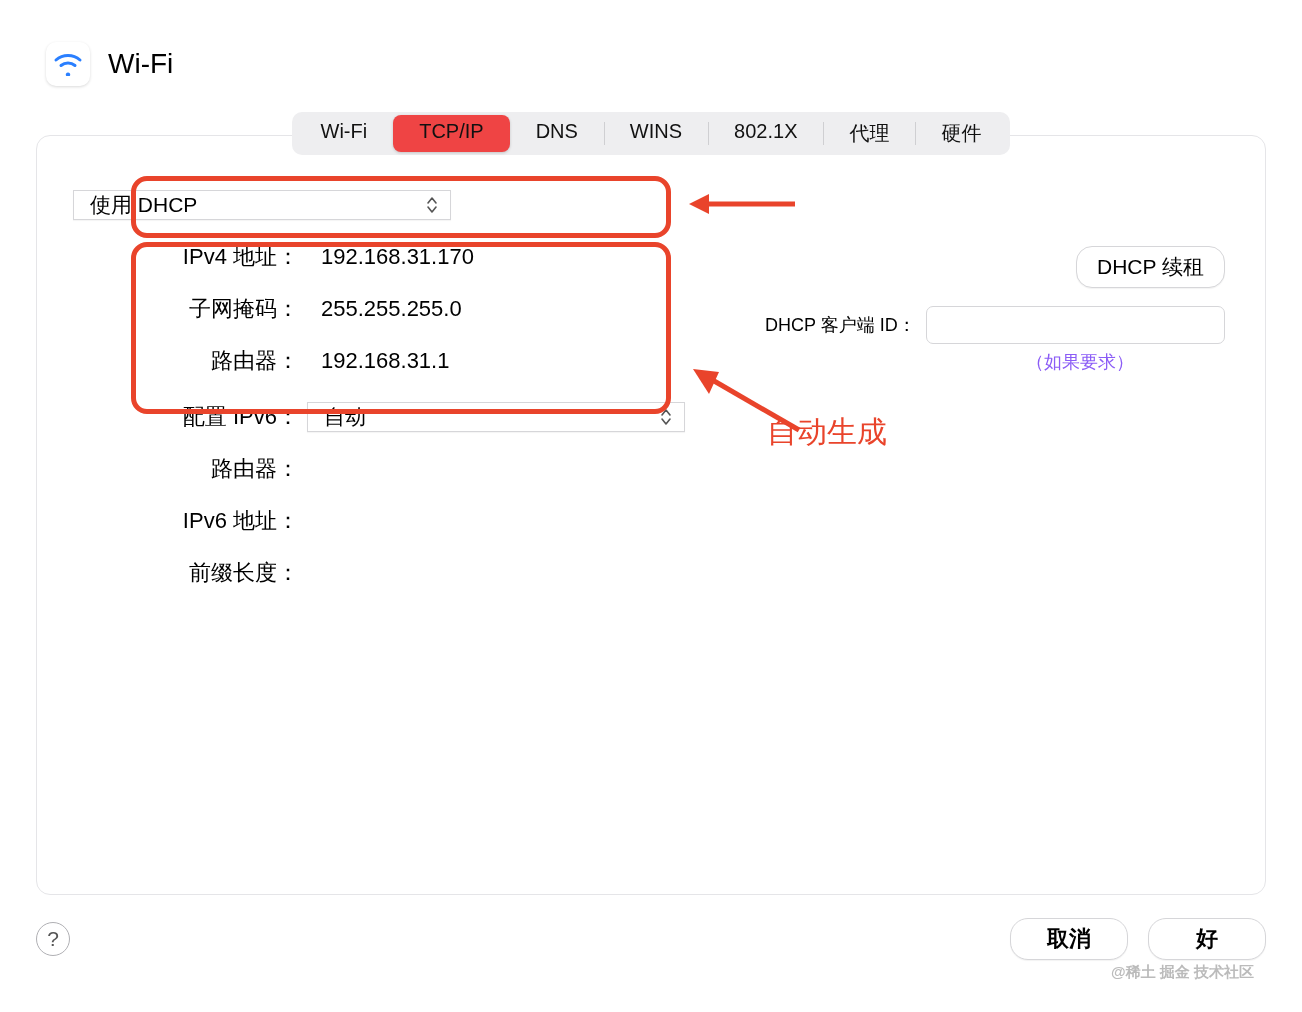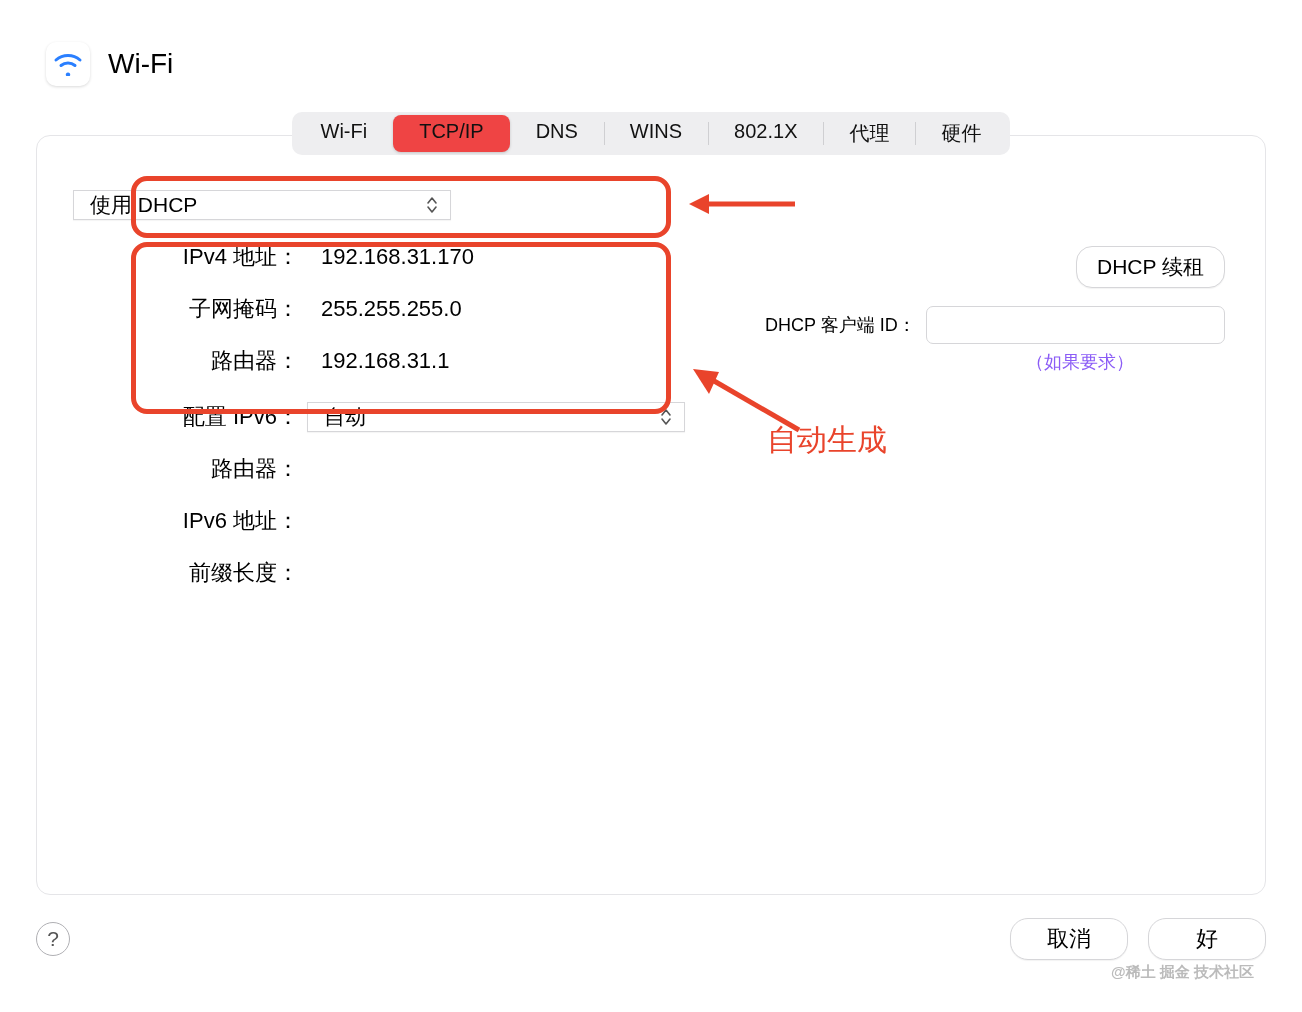--- a/index.html
+++ b/index.html
@@ -168,21 +168,20 @@
       color: #8b5cf6;
       margin-top: 6px;
       padding-left: 170px;
     }
     .annotation-text {
       position: absolute;
       left: 730px;
       top: 276px;
       font-size: 30px;
       color: #e9442b;
-      margin-top: 8px;
     }
     .arrow1 {
       position: absolute;
       left: 650px;
       top: 50px;
     }
     .arrow2 {
       position: absolute;
       left: 650px;
       top: 230px;
@@ -215,20 +214,21 @@
       height: 42px;
       border: 1px solid #d6d6d9;
       border-radius: 18px;
       background: #fff;
       font-size: 22px;
       display: flex;
       align-items: center;
       justify-content: center;
       cursor: pointer;
       box-shadow: 0 1px 1px rgba(0,0,0,0.05);
+      font-weight: bold;
     }
     .watermark {
       position: absolute;
       right: 48px;
       bottom: 30px;
       font-size: 15px;
       color: #bbb;
       font-weight: bold;
     }
   </style>

